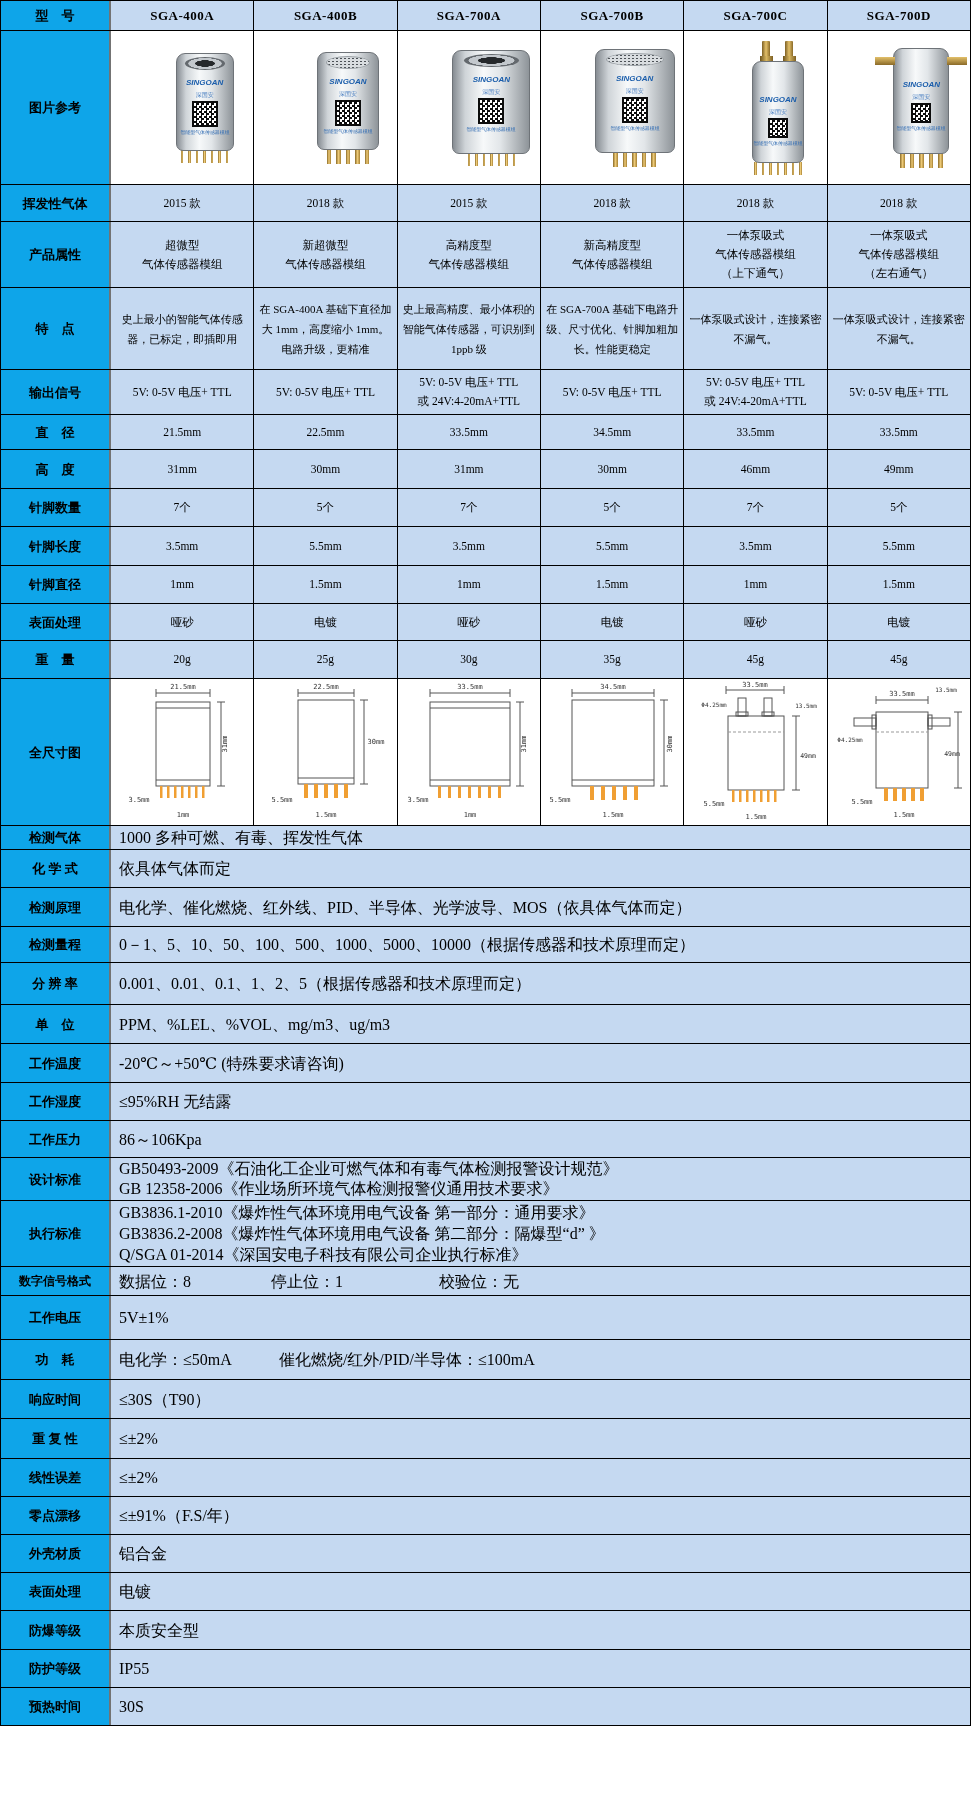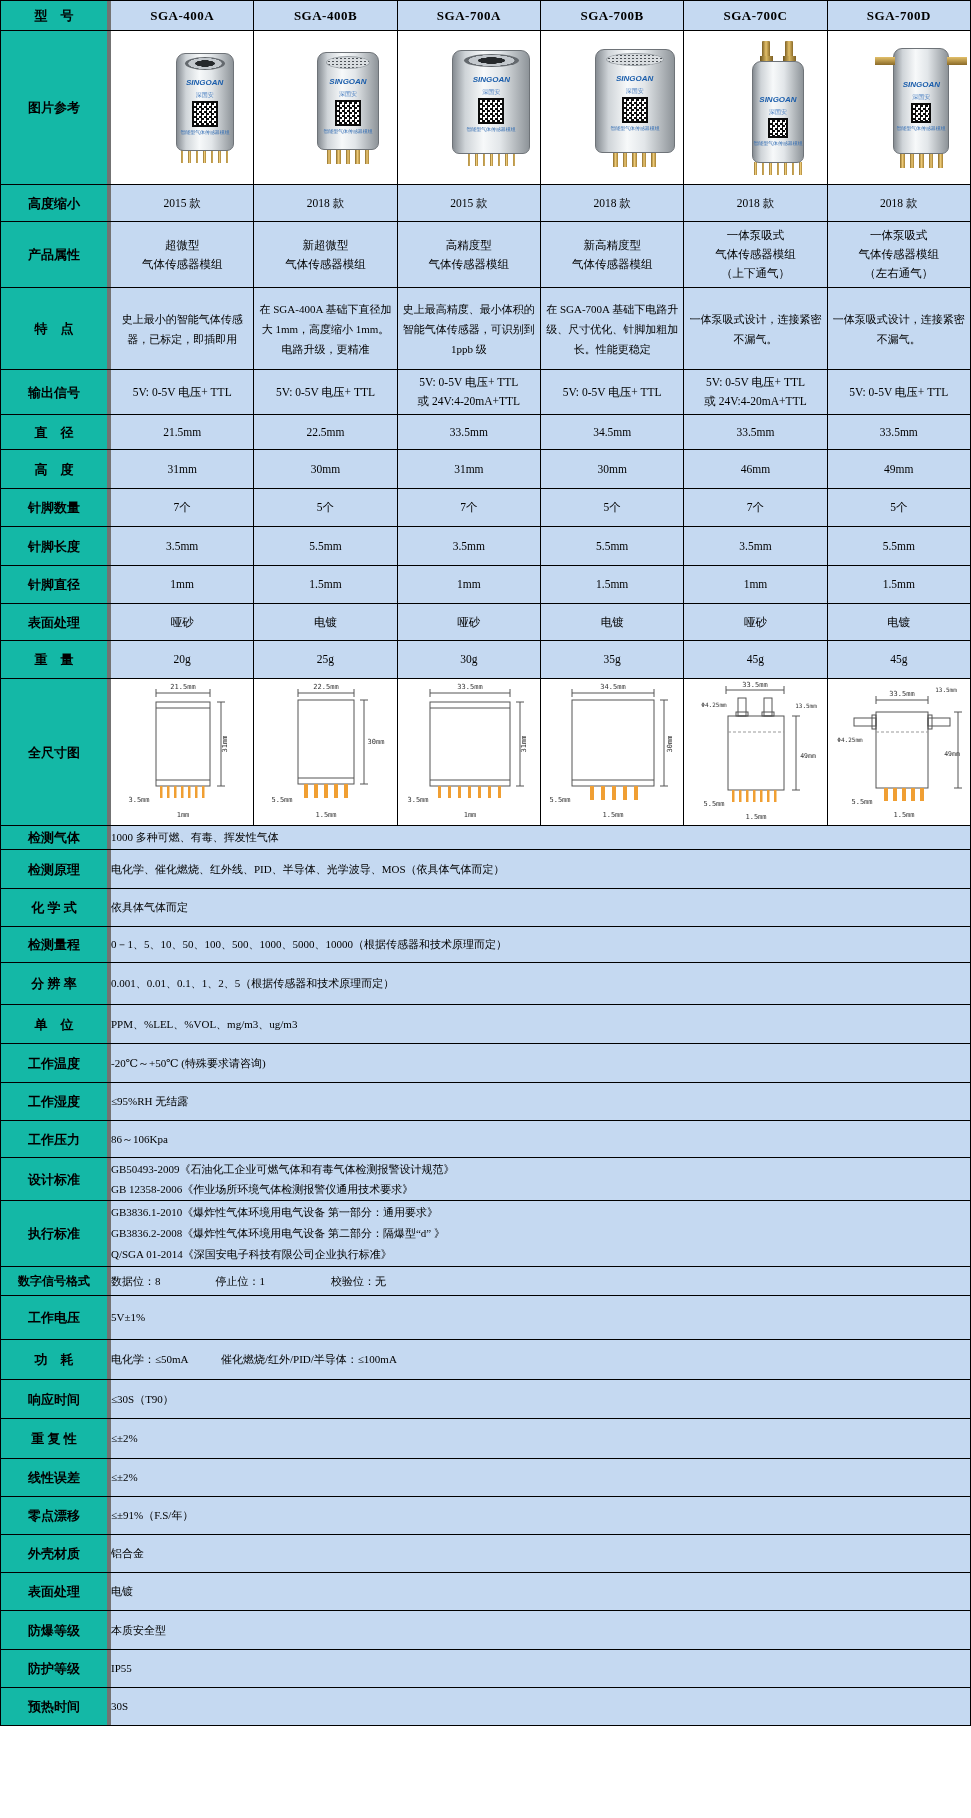--- a/index.html
+++ b/index.html
@@ -1,28 +1,28 @@
 <!DOCTYPE html>
 <html><head>
 <meta charset="utf-8">
 <style>
   html,body{margin:0;padding:0;background:#fff;}
   body{width:971px;font-family:"Liberation Serif","DejaVu Serif",serif;color:#000;}
   .tbl{width:969px;border:1px solid #000;border-bottom:none;}
   .row{display:flex;border-bottom:1px solid #000;box-sizing:border-box;}
-  .lab{width:110px;flex:0 0 110px;background:#14b8a6;display:flex;align-items:center;justify-content:center;
-       font-weight:bold;font-size:13px;text-align:center;border-right:4px solid #737373;box-sizing:border-box;
+  .lab{width:110px;flex:0 0 110px;background:#0ea5e9;display:flex;align-items:center;justify-content:center;
+       font-weight:bold;font-size:13px;text-align:center;border-right:2px solid #737373;box-sizing:border-box;
        white-space:pre-line;line-height:17px;}
   .cell{flex:1 1 0;background:#C5D9F1;display:flex;align-items:center;justify-content:center;
         font-size:11.5px;text-align:center;border-right:1px solid #000;box-sizing:border-box;
         white-space:pre-line;line-height:19px;padding:2px 3px;}
   .row .cell:last-child{border-right:none;}
   .mod{font-weight:bold;font-size:13px;letter-spacing:.5px;}
   .white{background:#fff;padding:0;}
-  .widev{justify-content:flex-start;text-align:left;padding-left:0;font-size:11px;line-height:21px;}
+  .widev{justify-content:flex-start;text-align:left;padding-left:8px;font-size:16px;line-height:21px;}
   
   .sensor{display:flex;flex-direction:column;align-items:center;position:relative;padding-left:45px;}
   .s-body{position:relative;display:flex;flex-direction:column;align-items:center;
           background:linear-gradient(90deg,#878d93 0%,#cfd4d8 16%,#f7f9fa 40%,#e2e6e9 62%,#8e9499 100%);
           border:1px solid #6e7артия378;border:1px solid #6e7378;border-radius:9px 9px 7px 7px;}
   .capo{width:72%;height:13px;border-radius:50%;margin-top:3px;
         background:radial-gradient(ellipse at center,#26292c 0 34%,#c3c8cd 36% 58%,#64696e 60% 100%);}
   .capm{width:74%;height:13px;border-radius:50%;margin-top:3px;background:#d9dde0;
         background-image:radial-gradient(#4c5156 0.8px,transparent 1.1px);background-size:4px 3px;border:1px solid #9aa0a5;box-sizing:border-box;}
   .s-logo{color:#1a5dab;font-weight:bold;font-style:italic;font-size:8px;margin-top:3px;font-family:"Liberation Sans",sans-serif;}
@@ -137,21 +137,21 @@
           <div class="s-cn">深国安</div>
           <div class="qr" style="width:16px;height:16px"></div>
           <div class="s-cap">智能型气体传感器模组</div>
         </div>
         <div class="pins p5"><i></i><i></i><i></i><i></i><i></i></div>
       </div>
     </div>
   </div>
 
   <div class="row" style="height:37px">
-    <div class="lab">高度缩小</div>
+    <div class="lab">挥发性气体</div>
     <div class="cell">2015 款</div>
     <div class="cell">2018 款</div>
     <div class="cell">2015 款</div>
     <div class="cell">2018 款</div>
     <div class="cell">2018 款</div>
     <div class="cell">2018 款</div>
   </div>
   <div class="row" style="height:66px">
     <div class="lab">产品属性</div>
     <div class="cell">超微型
@@ -406,27 +406,27 @@
         <text x="34" y="124" text-anchor="middle">5.5mm</text>
         <text x="76" y="137" text-anchor="middle">1.5mm</text>
       </svg>
     </div>
   </div>
 
   <div class="row" style="height:24px">
     <div class="lab">检测气体</div>
     <div class="cell widev">1000 多种可燃、有毒、挥发性气体</div>
   </div>
+  <div class="row" style="height:38px">
+    <div class="lab">化 学 式</div>
+    <div class="cell widev">依具体气体而定</div>
+  </div>
   <div class="row" style="height:39px">
     <div class="lab">检测原理</div>
     <div class="cell widev">电化学、催化燃烧、红外线、PID、半导体、光学波导、MOS（依具体气体而定）</div>
-  </div>
-  <div class="row" style="height:38px">
-    <div class="lab">化 学 式</div>
-    <div class="cell widev">依具体气体而定</div>
   </div>
   <div class="row" style="height:36px">
     <div class="lab">检测量程</div>
     <div class="cell widev">0－1、5、10、50、100、500、1000、5000、10000（根据传感器和技术原理而定）</div>
   </div>
   <div class="row" style="height:42px">
     <div class="lab">分 辨 率</div>
     <div class="cell widev">0.001、0.01、0.1、1、2、5（根据传感器和技术原理而定）</div>
   </div>
   <div class="row" style="height:39px">

